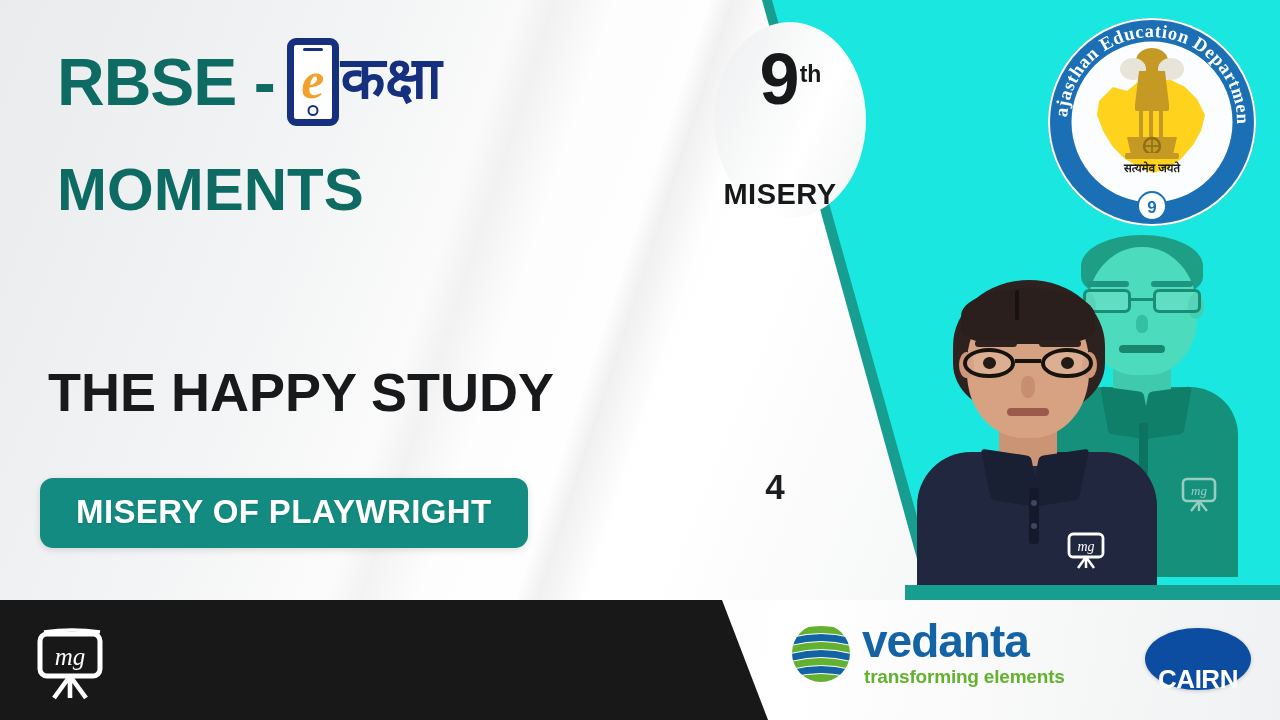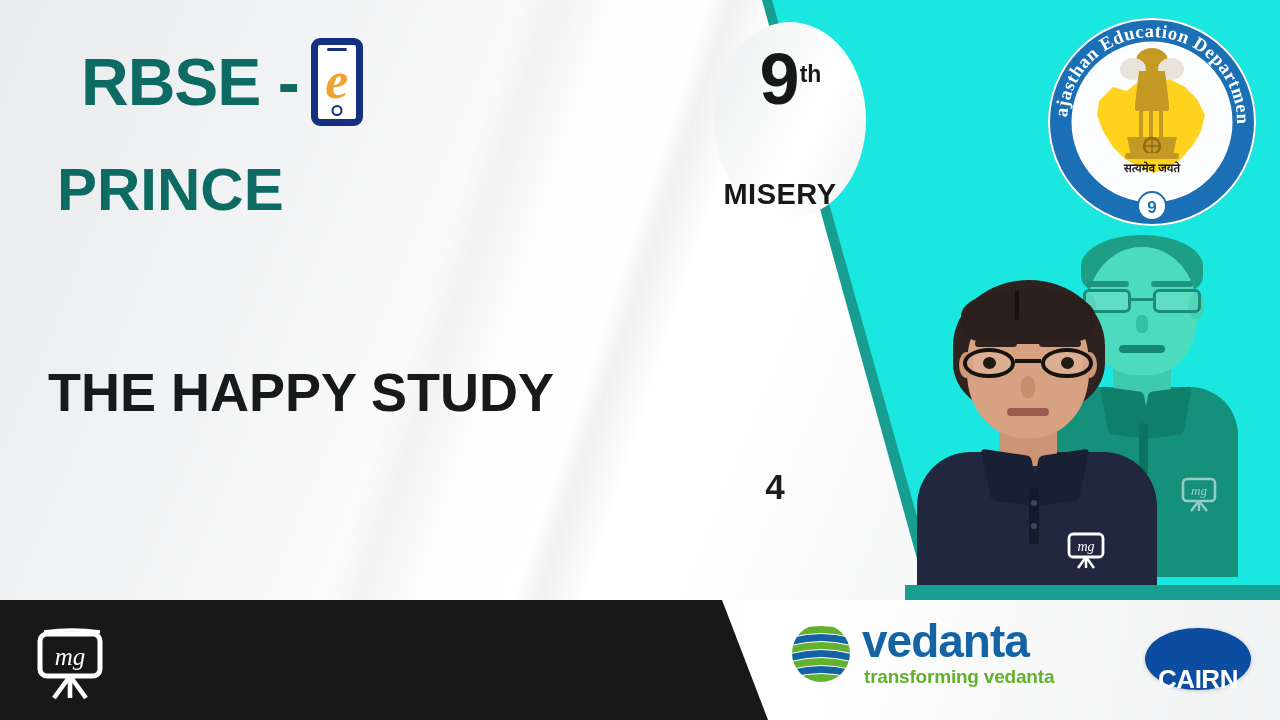--- a/index.html
+++ b/index.html
@@ -53,21 +53,21 @@
     font-size:29px; font-weight:bold; color:#16181a; letter-spacing:0.5px;
   }
 
   
   .rbse-row {
     position:absolute; left:57px; top:38px; z-index:5;
     display:flex; align-items:center; gap:0px;
   }
   .rbse-text {
     font-size:66px; font-weight:bold; color:#0d6b63;
-    letter-spacing:-1px; line-height:1;margin-left:24px;
+    letter-spacing:-1px; line-height:1;
   }
   .ekaksha { display:flex; align-items:center; margin-left:12px; }
   .phone-ico {
     width:52px; height:88px; border:7px solid #14307e; border-radius:9px;
     background:#fff; position:relative; display:flex; align-items:center; justify-content:center;
   }
   .phone-ico::before {
     content:""; position:absolute; top:3px; left:50%; transform:translateX(-50%);
     width:20px; height:3px; background:#14307e; border-radius:2px;
   }
@@ -276,31 +276,35 @@
   <div class="cyan-bg"></div>
   <div class="teal-stroke"></div>
   <div class="white-panel"></div>
 
   <div class="rbse-row">
     <span class="rbse-text">RBSE -</span>
     <span class="ekaksha">
       <span class="phone-ico">
         <span class="phone-e">e</span>
       </span>
+      <span class="kaksha">कक्षा</span>
     </span>
   </div>
-  <div class="moments">PRINCE</div>
+  <div class="moments">MOMENTS</div>
 
   <div class="class-circle"></div>
   <div class="class-num">
     <span class="num">9</span><span class="sup">th</span>
   </div>
   <div class="class-word">MISERY</div>
 
   <div class="chapter-title">THE HAPPY STUDY</div>
+  <div class="topic-pill">
+    <span>MISERY OF PLAYWRIGHT</span>
+  </div>
   <div class="part-block">
     <span class="pn">4</span>
   </div>
 
   <svg class="seal" viewBox="0 0 218 218">
     <defs>
       <path id="ringpath" d="M 24,109 A 85,85 0 0 1 194,109"></path>
       <path id="ringpath2" d="M 30,109 A 79,79 0 0 1 188,109"></path>
     </defs>
     <circle cx="109" cy="109" r="104" fill="#1B6FB5"></circle>
@@ -421,21 +425,21 @@
         <path d="M-6,18 Q31,6 68,18 L68,25 Q31,13 -6,25 Z" fill="#1464A5"></path>
         <path d="M-6,26 Q31,14 68,26 L68,33 Q31,21 -6,33 Z" fill="#63B12F"></path>
         <path d="M-6,34 Q31,22 68,34 L68,41 Q31,29 -6,41 Z" fill="#1464A5"></path>
         <path d="M-6,42 Q31,30 68,42 L68,49 Q31,37 -6,49 Z" fill="#63B12F"></path>
         <path d="M-6,50 Q31,38 68,50 L68,57 Q31,45 -6,57 Z" fill="#1464A5"></path>
         <path d="M-6,58 Q31,46 68,58 L68,66 Q31,54 -6,66 Z" fill="#63B12F"></path>
       </g>
     </svg>
     <span class="ved-words">
       <span class="ved-main">vedanta</span>
-      <span class="ved-sub">transforming vedanta</span>
+      <span class="ved-sub">transforming elements</span>
     </span>
   </div>
 
   <div class="cairn">
     <span>CAIRN</span>
   </div>
 
 </div>
 
 </body></html>

